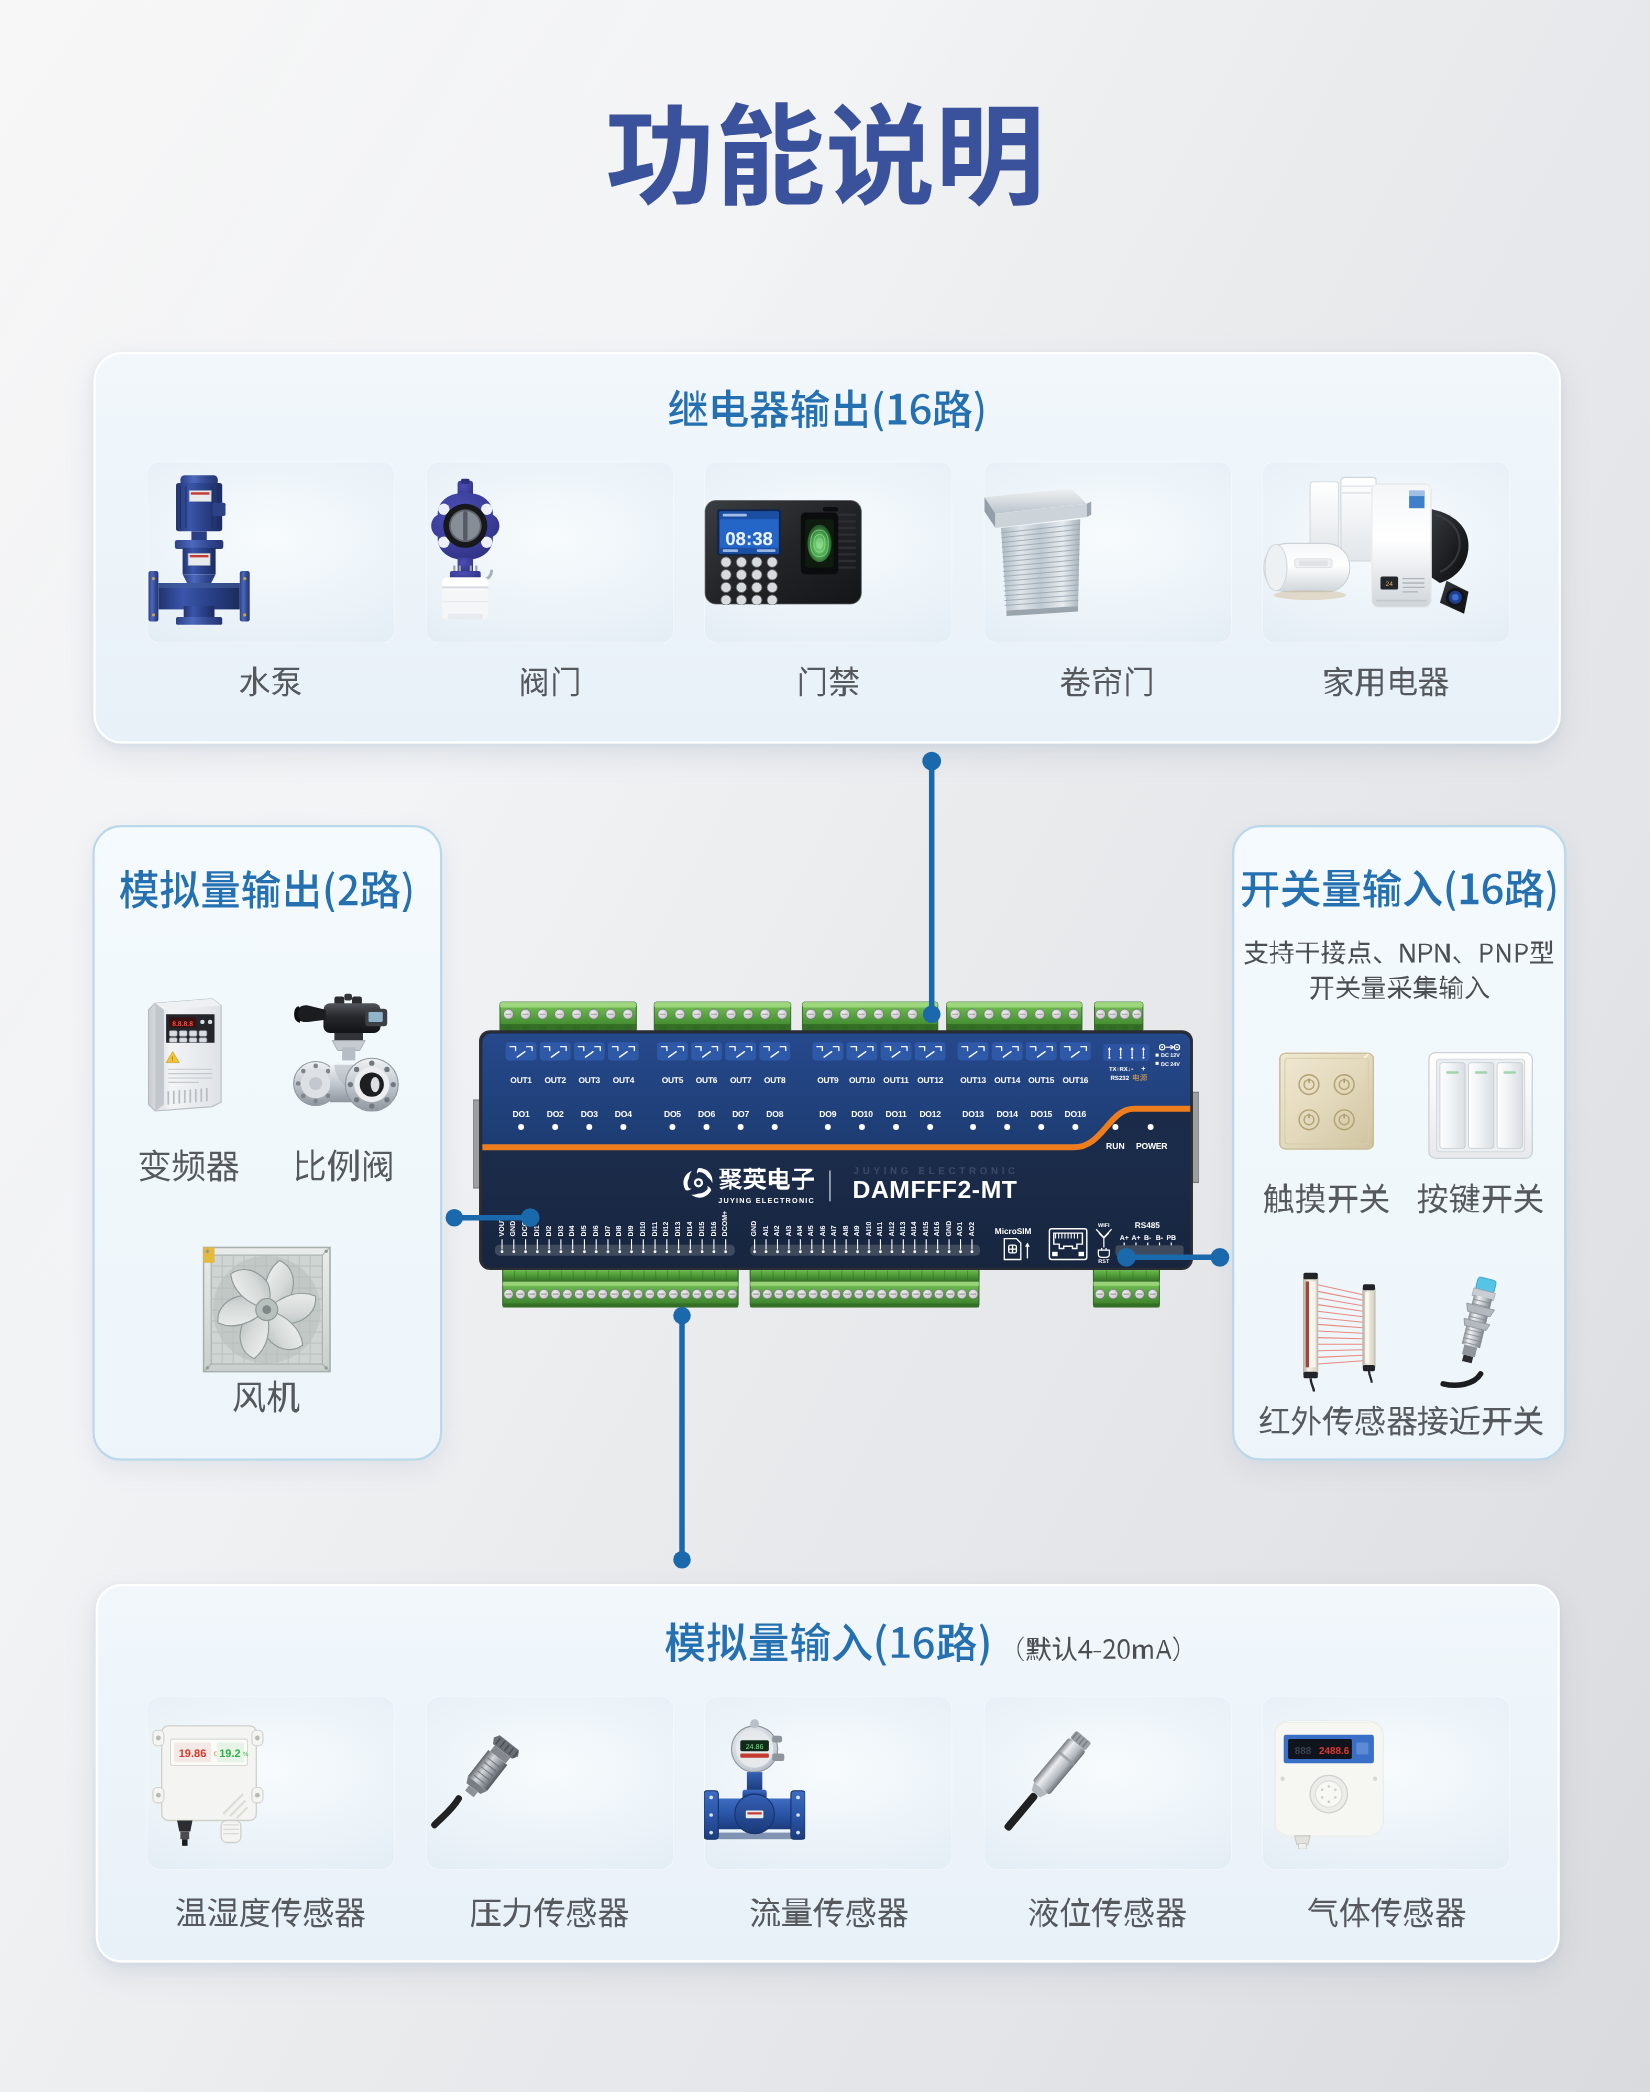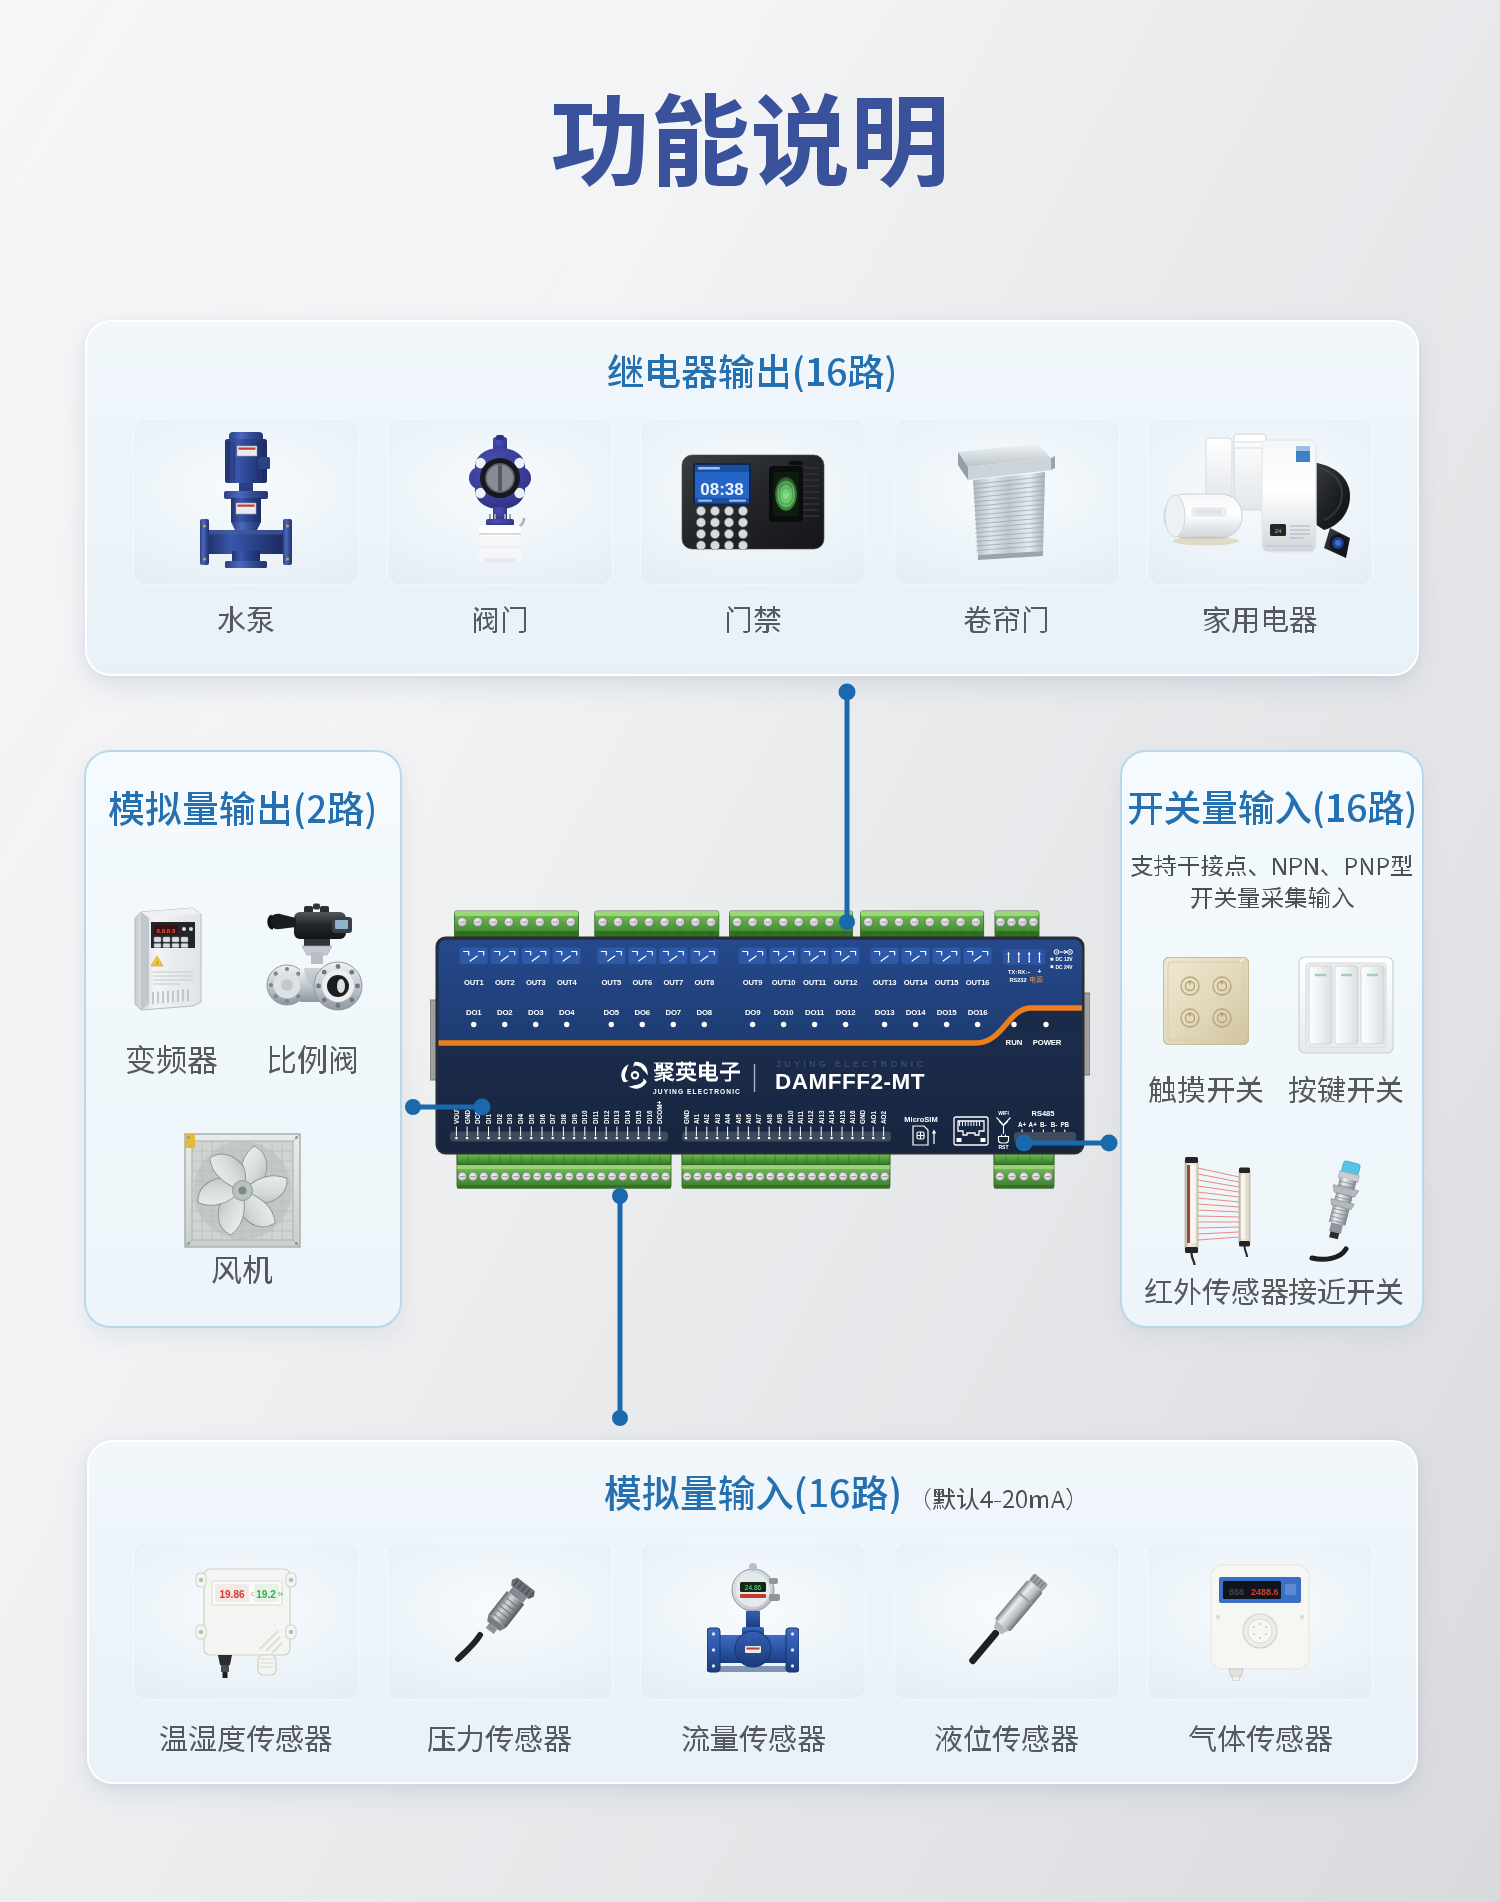--- a/index.html
+++ b/index.html
@@ -15,21 +15,21 @@
   .svgtext svg{display:inline-block;vertical-align:top;}
   .cx{text-align:center;}
   
   .panel{position:absolute;border-radius:26px;}
   .panel-soft{background:linear-gradient(180deg,#f1f7fb 0%,#e8f1f8 100%);
     border:2px solid rgba(255,255,255,.95);
     box-shadow:0 10px 26px rgba(125,150,175,.20), 0 2px 6px rgba(125,150,175,.10);}
   .panel-line{background:linear-gradient(180deg,#f4fafd 0%,#edf5fa 100%);
     border:2px solid #b9d8ea;
     box-shadow:0 8px 20px rgba(125,150,175,.14);}
-  .card{position:absolute;border-radius:12px;display:flex;align-items:center;justify-content:center;
+  .card{position:absolute;border-radius:12px;display:flex;align-items:center;
     background:radial-gradient(120% 95% at 50% 42%, #f7fbfd 0%, #eaf2f8 52%, #d9e6ef 100%);
     box-shadow:inset 0 0 0 1px rgba(255,255,255,.5);}
   .plabel{position:absolute;color:#55585c;}
   .ptitle{color:#2570b0;}
   .psub{color:#4b4e52;}
   .img{display:block;}
   svg text{font-family:"Liberation Sans","DejaVu Sans",sans-serif;}
 </style>
 </head>
 <body>
@@ -561,21 +561,21 @@
       </svg>
     </div>
     <div class="plabel svgtext cx" style="left:19px;top:525px;width:150px;"><span class="sr">红外传感器</span><svg width="145" height="30.2" viewBox="0 0 145 30.2" aria-label="红外传感器">
           <path d="M1 24 2 26C4 26 8 25 12 24L11 22C8 23 4 24 1 24ZM2 13C2 13 3 13 7 12C5 14 4 16 4 16C3 17 2 18 1 18C2 19 2 20 2 20C3 20 4 20 12 18C12 18 12 17 12 16L5 17C8 15 10 12 12 8L10 7C10 8 9 9 8 10L4 11C6 8 8 5 9 2L7 1C6 5 4 8 3 9C2 10 2 11 1 11C1 12 2 13 2 13ZM12 24V26H28V24H21V6H27V4H12V6H19V24Z M36 1C35 6 33 11 30 14C31 14 32 15 32 15C34 13 35 11 36 8H42C41 11 40 13 39 16C38 15 36 13 35 12L34 14C35 15 37 16 38 18C36 21 34 24 30 26C31 26 32 27 32 28C38 24 43 17 44 6L43 6L42 6H37C37 4 38 3 38 2ZM47 1V28H49V12C51 14 54 16 55 18L57 16C55 15 52 12 50 10L49 11V1Z M66 1C64 6 61 10 58 13C59 13 60 14 60 15C61 14 62 13 63 12V28H65V8C66 6 67 4 68 2ZM72 22C74 24 78 26 79 28L81 26C80 25 79 24 78 24C80 21 82 18 84 16L82 15L82 16H73L74 12H86V10H74L76 7H84V4H76L77 2L75 1L74 4H68V7H73L72 10H66V12H72C71 14 70 16 70 18H80C79 19 78 21 76 22C75 22 74 21 73 21Z M94 8V9H103V8ZM95 20V25C95 27 96 28 99 28C100 28 105 28 106 28C108 28 109 27 109 23C109 23 108 23 107 22C107 25 107 26 105 26C104 26 100 26 99 26C97 26 97 26 97 25V20ZM99 20C100 21 102 23 103 24L105 23C104 22 102 20 101 19ZM109 21C110 23 112 25 112 26L114 26C114 24 112 22 111 20ZM91 21C91 22 90 25 88 26L90 27C91 25 92 23 93 22ZM96 13H101V16H96ZM94 11V17H102V11ZM91 4V8C91 11 90 16 88 18C89 19 90 20 90 20C92 17 93 12 93 8V6H104C104 9 105 12 106 15C105 16 104 17 102 18C103 18 104 19 104 19C105 18 106 17 107 16C108 18 110 19 112 19C114 19 114 18 115 15C114 14 114 14 113 14C113 16 113 17 112 17C111 17 110 16 109 15C110 13 112 10 113 8L111 7C110 9 109 11 108 13C107 11 106 9 106 6H114V4H111L112 3C111 3 110 2 108 1L107 2C108 3 110 3 110 4H106C106 3 106 2 106 1H104C104 2 104 3 104 4Z M122 4H127V8H122ZM134 4H139V8H134ZM134 12C135 12 136 13 138 13H129C130 12 130 12 131 10L129 10V2H120V10H128C128 11 127 12 127 13H118V15H125C123 17 120 19 117 20C117 20 118 21 118 21L120 21V28H122V27H127V28H129V19H123C125 18 126 17 128 15H133C134 17 136 18 137 19H132V28H134V27H139V28H141V21L143 21C143 21 144 20 144 20C141 19 138 17 136 15H144V13H138L139 12C138 12 136 11 135 10ZM132 2V10H141V2ZM122 25V21H127V25ZM134 25V21H139V25Z" fill="currentColor"></path>
         </svg></div>
     <div class="plabel svgtext cx" style="left:166px;top:525px;width:116px;"><span class="sr">接近开关</span><svg width="116" height="30.2" viewBox="0 0 116 30.2" aria-label="接近开关">
           <path d="M13 7C14 8 15 10 15 11L17 10C17 9 16 8 15 6ZM5 1V7H1V9H5V16C3 16 2 16 1 17L1 19L5 18V25C5 26 4 26 4 26C4 26 3 26 2 26C2 26 2 27 2 28C4 28 5 28 6 27C6 27 7 26 7 25V17L10 16L9 14L7 15V9H10V7H7V1ZM16 2C17 2 17 3 18 4H11V6H27V4H20C20 3 19 2 18 1ZM22 6C22 8 21 10 20 11H10V13H28V11H22C23 10 24 8 24 7ZM22 18C22 20 21 21 20 22C18 22 16 21 15 21C15 20 16 19 16 18ZM12 22C14 22 16 23 18 24C16 25 13 26 9 26C10 26 10 27 10 28C14 27 18 26 20 25C22 26 24 27 26 28L27 26C26 25 24 24 22 23C23 22 24 20 24 18H28V16H17C18 15 18 14 19 13L17 13C16 14 16 15 15 16H10V18H14C13 19 12 21 12 22Z M31 3C33 4 35 7 36 8L38 7C36 5 35 3 33 2ZM54 1C51 2 46 3 41 3V9C41 13 41 18 38 22C39 22 40 23 40 23C42 20 43 16 43 12H49V23H51V12H57V10H43V9V5C48 4 53 4 56 3ZM37 12H30V14H34V22C33 22 32 24 30 25L32 27C33 25 34 24 36 24C36 24 37 25 38 25C40 27 43 27 46 27C49 27 54 27 56 27C56 26 57 25 57 24C54 25 50 25 46 25C43 25 41 25 39 24C38 23 37 22 37 22Z M77 5V13H69V12V5ZM60 13V16H66C66 20 64 23 60 26C60 27 61 27 61 28C67 25 68 20 69 16H77V28H79V16H86V13H79V5H85V3H61V5H66V12L66 13Z M94 2C95 4 96 6 96 7H91V10H100V13C100 14 100 14 100 15H89V17H100C99 20 96 23 88 26C89 26 90 27 90 28C97 25 101 22 102 18C104 23 108 26 113 28C114 27 114 26 115 26C110 24 106 21 103 17H114V15H103L103 13V10H112V7H107C108 6 109 4 110 2L108 1C107 3 106 6 104 7H96L98 6C98 5 97 3 95 1Z" fill="currentColor"></path>
         </svg></div>
   </section>
 
-  <section class="panel panel-soft" style="left:87px;top:1440px;width:1327px;height:340px;">
+  <section class="panel panel-soft" style="left:87px;top:1440px;width:1327px;height:340px;border-radius:23px;">
     <div class="abs svgtext" style="left:50%;top:32px;transform:translateX(-50%);color:#2570b0;"><span class="sr">模拟量输入(16路)</span><svg width="298.4" height="39.5" viewBox="0 0 298.4 39.5" aria-label="模拟量输入(16路)">
           <path d="M19 18H31V20H19ZM19 13H31V15H19ZM28 1V4H22V1H19V4H14V7H19V10H22V7H28V10H31V7H36V4H31V1ZM15 10V23H23C23 24 22 24 22 25H13V28H21C20 31 17 33 12 34C13 34 14 36 14 37C20 35 23 32 25 29C27 33 30 35 35 37C35 36 36 34 37 34C33 33 30 31 28 28H36V25H26C26 24 26 24 26 23H34V10ZM6 1V9H2V12H6V12C5 17 3 23 1 26C2 27 2 28 3 29C4 27 5 24 6 21V37H10V18C11 20 12 22 12 23L14 21C14 19 11 15 10 13V12H13V9H10V1Z M58 6C59 10 61 15 62 18L65 16C65 13 62 8 60 5ZM44 1V9H40V12H44V20L39 21L40 25L44 23V33C44 33 44 33 43 33C43 33 41 33 40 33C40 34 41 36 41 36C43 37 45 36 46 36C47 35 47 34 47 33V22L51 21L50 18L47 19V12H51V9H47V1ZM68 2C68 17 66 28 58 34C59 34 61 36 61 36C65 34 67 30 68 26C70 30 71 33 72 36L75 34C74 31 72 25 70 21C71 16 72 10 72 2ZM53 34 53 33V34C54 32 55 31 64 25C63 24 63 23 62 22L57 26V3H53V27C53 29 52 30 51 31C52 31 53 33 53 34Z M86 8H104V10H86ZM86 4H104V6H86ZM83 2V12H107V2ZM78 13V16H112V13ZM85 23H93V25H85ZM97 23H105V25H97ZM85 20H93V21H85ZM97 20H105V21H97ZM78 33V36H112V33H97V31H109V29H97V27H108V17H82V27H93V29H81V31H93V33Z M142 16V30H144V16ZM146 15V33C146 33 146 33 146 33C146 33 144 33 142 33C143 34 143 36 143 36C145 36 147 36 148 36C149 35 149 34 149 33V15ZM116 21C117 21 118 21 119 21H122V26C120 26 117 26 115 27L116 30L122 29V37H125V28L128 27L128 24L125 25V21H128V18H125V12H122V18H119C120 15 121 12 122 9H128V6H123C123 4 123 3 123 2L120 1C120 3 120 4 119 6H116V9H119C118 12 118 14 117 15C117 17 116 18 116 18C116 19 116 21 116 21ZM139 1C136 5 132 9 127 11C128 11 129 13 129 13C130 13 131 12 132 12V14H146V12C147 12 148 13 149 13C150 12 150 11 151 10C147 9 144 7 141 4L142 2ZM134 11C136 9 138 8 139 6C141 8 143 9 145 11ZM137 18V21H132V18ZM130 16V36H132V29H137V33C137 33 137 34 137 34C136 34 135 34 134 34C135 34 135 36 135 36C137 36 138 36 139 36C140 35 140 34 140 33V16ZM132 24H137V26H132Z M163 5C165 7 167 9 169 11C166 22 162 29 153 33C154 34 156 36 157 36C164 32 169 25 172 16C176 23 179 32 187 36C187 35 188 33 189 32C176 24 177 11 165 2Z M199 41 202 40C198 34 197 28 197 22C197 15 198 9 202 3L199 2C196 8 193 14 193 22C193 29 196 35 199 41Z M207 33H223V30H217V5H214C212 6 210 7 208 8V10H213V30H207Z M237 34C241 34 245 30 245 25C245 19 242 16 237 16C235 16 233 17 231 19C232 11 234 8 238 8C240 8 241 9 242 11L245 8C243 6 241 5 238 5C232 5 227 9 227 20C227 30 232 34 237 34ZM231 22C233 20 235 19 237 19C240 19 241 21 241 25C241 28 239 31 237 31C234 31 232 28 231 22Z M253 6H259V12H253ZM248 32 249 35C253 34 258 33 264 31L263 28L259 29V23H263C264 24 264 24 264 25L266 24V37H269V35H278V36H281V24L282 24C282 23 283 22 284 21C281 20 278 18 276 16C278 13 280 10 281 6L279 5L278 5H272C272 4 272 3 273 2L269 1C268 6 266 10 263 13V3H250V15H255V30L253 30V18H250V31ZM269 32V26H278V32ZM277 8C276 10 275 12 273 14C272 12 271 10 270 9L270 8ZM268 23C270 22 272 20 273 19C275 20 277 22 279 23ZM271 16C269 18 266 20 263 22V20H259V15H263V13C264 14 265 15 265 15C266 14 267 13 268 12C269 13 270 15 271 16Z M289 41C293 35 295 29 295 22C295 14 293 8 289 2L287 3C290 9 291 15 291 22C291 28 290 34 287 40Z" fill="currentColor"></path>
         </svg></div>
     <div class="abs svgtext psub" style="left:819px;top:45px;"><span class="sr">（默认4-20mA）</span><svg width="181.1" height="25" viewBox="0 0 181.1 25" aria-label="（默认4-20mA）">
           <path d="M17 12C17 17 19 20 22 23L23 23C20 20 18 16 18 12C18 8 20 4 23 1L22 1C19 4 17 7 17 12Z M42 3C43 4 44 6 45 7L46 6C46 5 44 3 43 2ZM28 4C28 6 29 7 29 8L30 8C30 7 29 5 29 4ZM29 18C29 20 29 21 29 22L30 22C30 21 30 20 30 18ZM31 18C32 20 32 21 32 22L33 22C33 21 33 19 32 18ZM34 18C34 19 34 20 35 21L36 21C36 20 35 19 35 18ZM27 18C26 19 26 21 25 22L26 23C27 21 28 20 28 18ZM33 4C33 5 32 7 32 8L33 8C33 7 34 6 34 4ZM40 1V6L40 8H36V10H40C40 14 39 18 36 22C36 22 37 23 37 23C40 20 41 17 41 14C42 18 44 21 46 23C47 22 47 22 48 22C44 19 43 15 42 10H47V8H42L42 6V1ZM28 3H30V9H28ZM32 3H34V9H32ZM26 12V14H30V15L25 16L26 17C28 17 32 17 36 16L36 15L32 15V14H36V12H32V10H36V2H26V10H30V12Z M51 2C53 4 54 5 55 6L56 5C56 4 54 2 53 1ZM63 1C63 9 63 18 57 22C57 22 58 23 58 23C62 21 63 17 64 13C65 17 66 21 70 23C70 23 71 22 71 22C66 18 65 11 65 8C65 6 65 4 65 1ZM49 8V10H53V18C53 20 52 20 52 21C52 21 53 22 53 22C53 22 54 21 58 18C58 18 58 17 58 16L55 18V8Z M80 21H82V16H85V14H82V4H80L72 15V16H80ZM80 14H75L79 8C79 8 80 7 80 6H80C80 7 80 8 80 9Z M86 15H93V14H86Z M95 21H106V19H101C100 19 99 19 98 19C102 16 105 12 105 8C105 5 103 3 100 3C98 3 96 4 95 6L96 7C97 6 98 5 100 5C102 5 103 6 103 8C103 12 100 15 95 20Z M114 21C117 21 119 18 119 12C119 6 117 3 114 3C110 3 108 6 108 12C108 18 110 21 114 21ZM114 20C112 20 110 17 110 12C110 7 112 5 114 5C116 5 117 7 117 12C117 17 116 20 114 20Z M122 21H125V12C126 10 127 10 128 10C130 10 130 11 130 13V21H133V12C134 10 135 10 136 10C138 10 138 11 138 13V21H140V13C140 10 139 8 136 8C135 8 134 9 132 10C132 9 131 8 129 8C127 8 126 9 125 10H124L124 8H122Z M143 21H145L146 16H153L155 21H157L151 4H149ZM147 14 148 11C149 9 149 7 150 5H150C150 7 151 9 152 11L152 14Z M164 12C164 7 162 4 160 1L158 1C161 4 163 8 163 12C163 16 161 20 158 23L160 23C162 20 164 17 164 12Z" fill="currentColor"></path>
         </svg></div>
 
     <div class="card" style="left:44px;top:100px;width:226px;height:158px;">
       <svg class="img" width="112" height="117" viewBox="0 0 112 117">
         <rect x="14" y="6" width="86" height="86" rx="6" fill="#f4f5f2" stroke="#cfd0ca" stroke-width="1.2"></rect>

